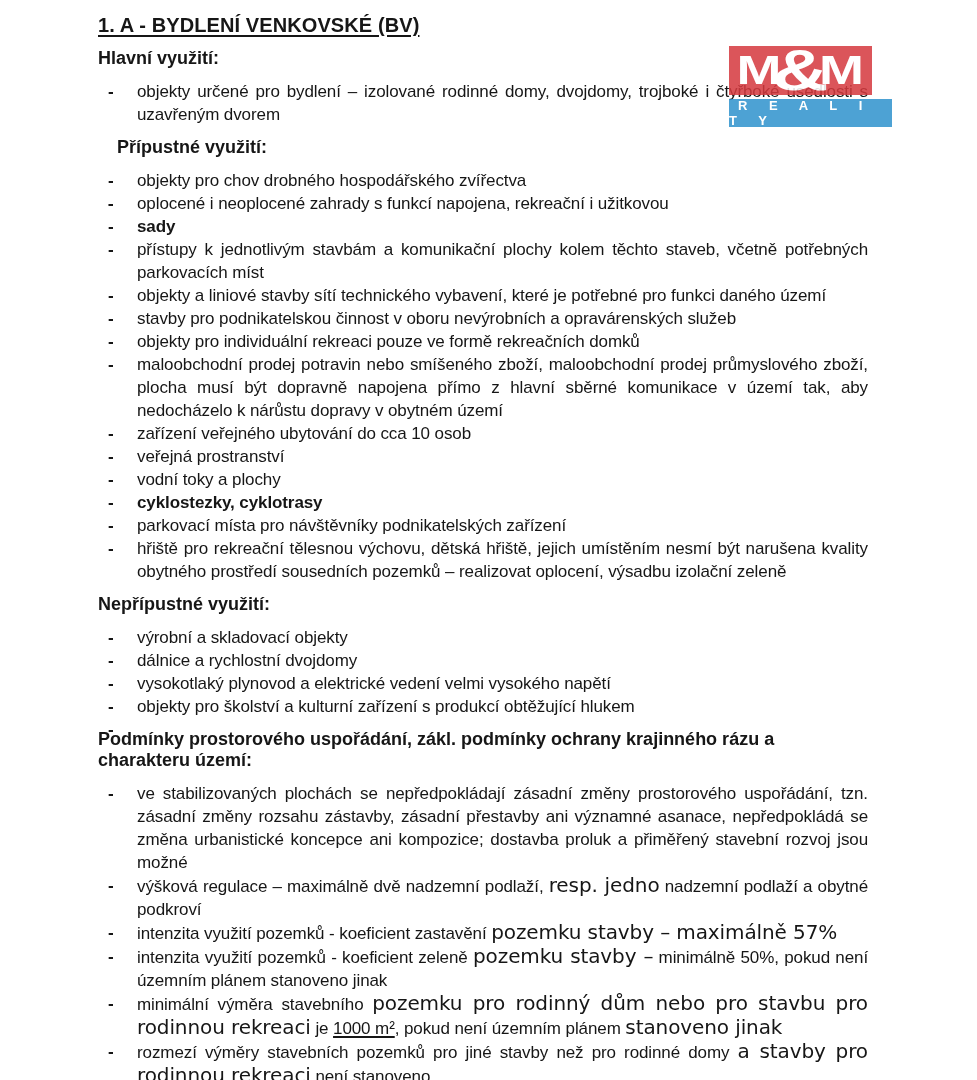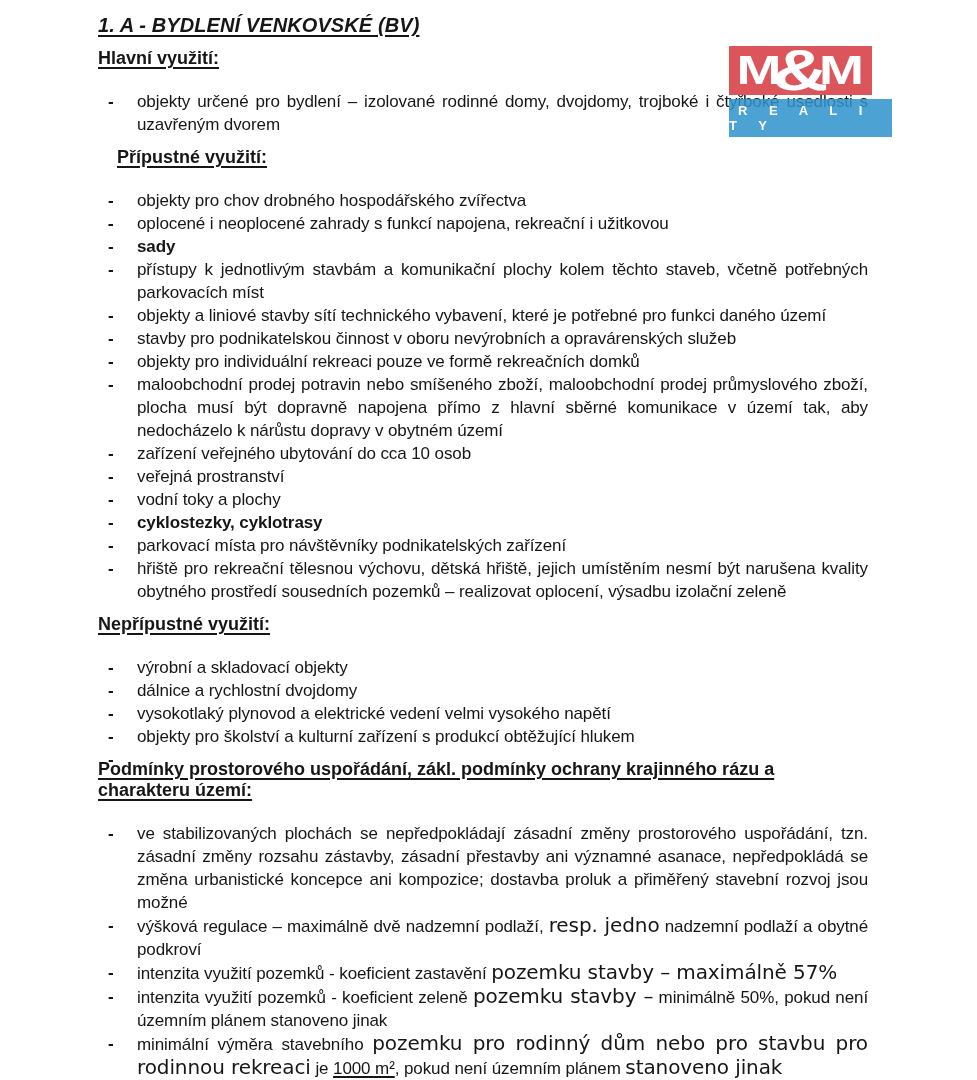--- a/index.html
+++ b/index.html
@@ -13,30 +13,28 @@
   }
   .doc{padding:10px 0 0 98px;}
   .page-title{
     display:inline-block;
     font-size:20px;font-weight:700;
     text-decoration:underline;
     text-underline-offset:3px;
     text-decoration-thickness:2px;
     margin:4px 0 0 0;
     letter-spacing:0.1px;
-    font-style:italic;
   }
   .section{margin-top:11px;}
   .section-heading{
     display:inline-block;
     font-size:18px;font-weight:700;
-    text-decoration:underline;
     text-underline-offset:3px;
     text-decoration-thickness:2px;
-    margin-bottom:20px;
+    margin-bottom:10px;
     max-width:772px;
   }
   .section-heading.indented{margin-left:19px;text-align:center;}
   .items{margin-top:1px;}
   .item{
     position:relative;
     margin-left:39px;
     width:731px;
     font-size:17px;
     line-height:23px;
@@ -68,21 +66,21 @@
   }
   .logo-mrow{
     display:flex;align-items:center;
     color:#ffffff;font-weight:700;
     transform:scaleX(1.35);
     line-height:49px;
   }
   .logo-m{font-size:40px;}
   .logo-amp{font-size:58px;margin:0 -7px;position:relative;top:-1px;}
   .logo-bottom{
-    width:163px;height:38px;
+    width:163px;height:28px;
     margin-top:4px;
     display:flex;align-items:center;justify-content:center;
     color:#ffffff;font-weight:700;
     font-size:13px;
     letter-spacing:9px;
     text-indent:9px;
   }
 </style>
 </head>
 <body>

